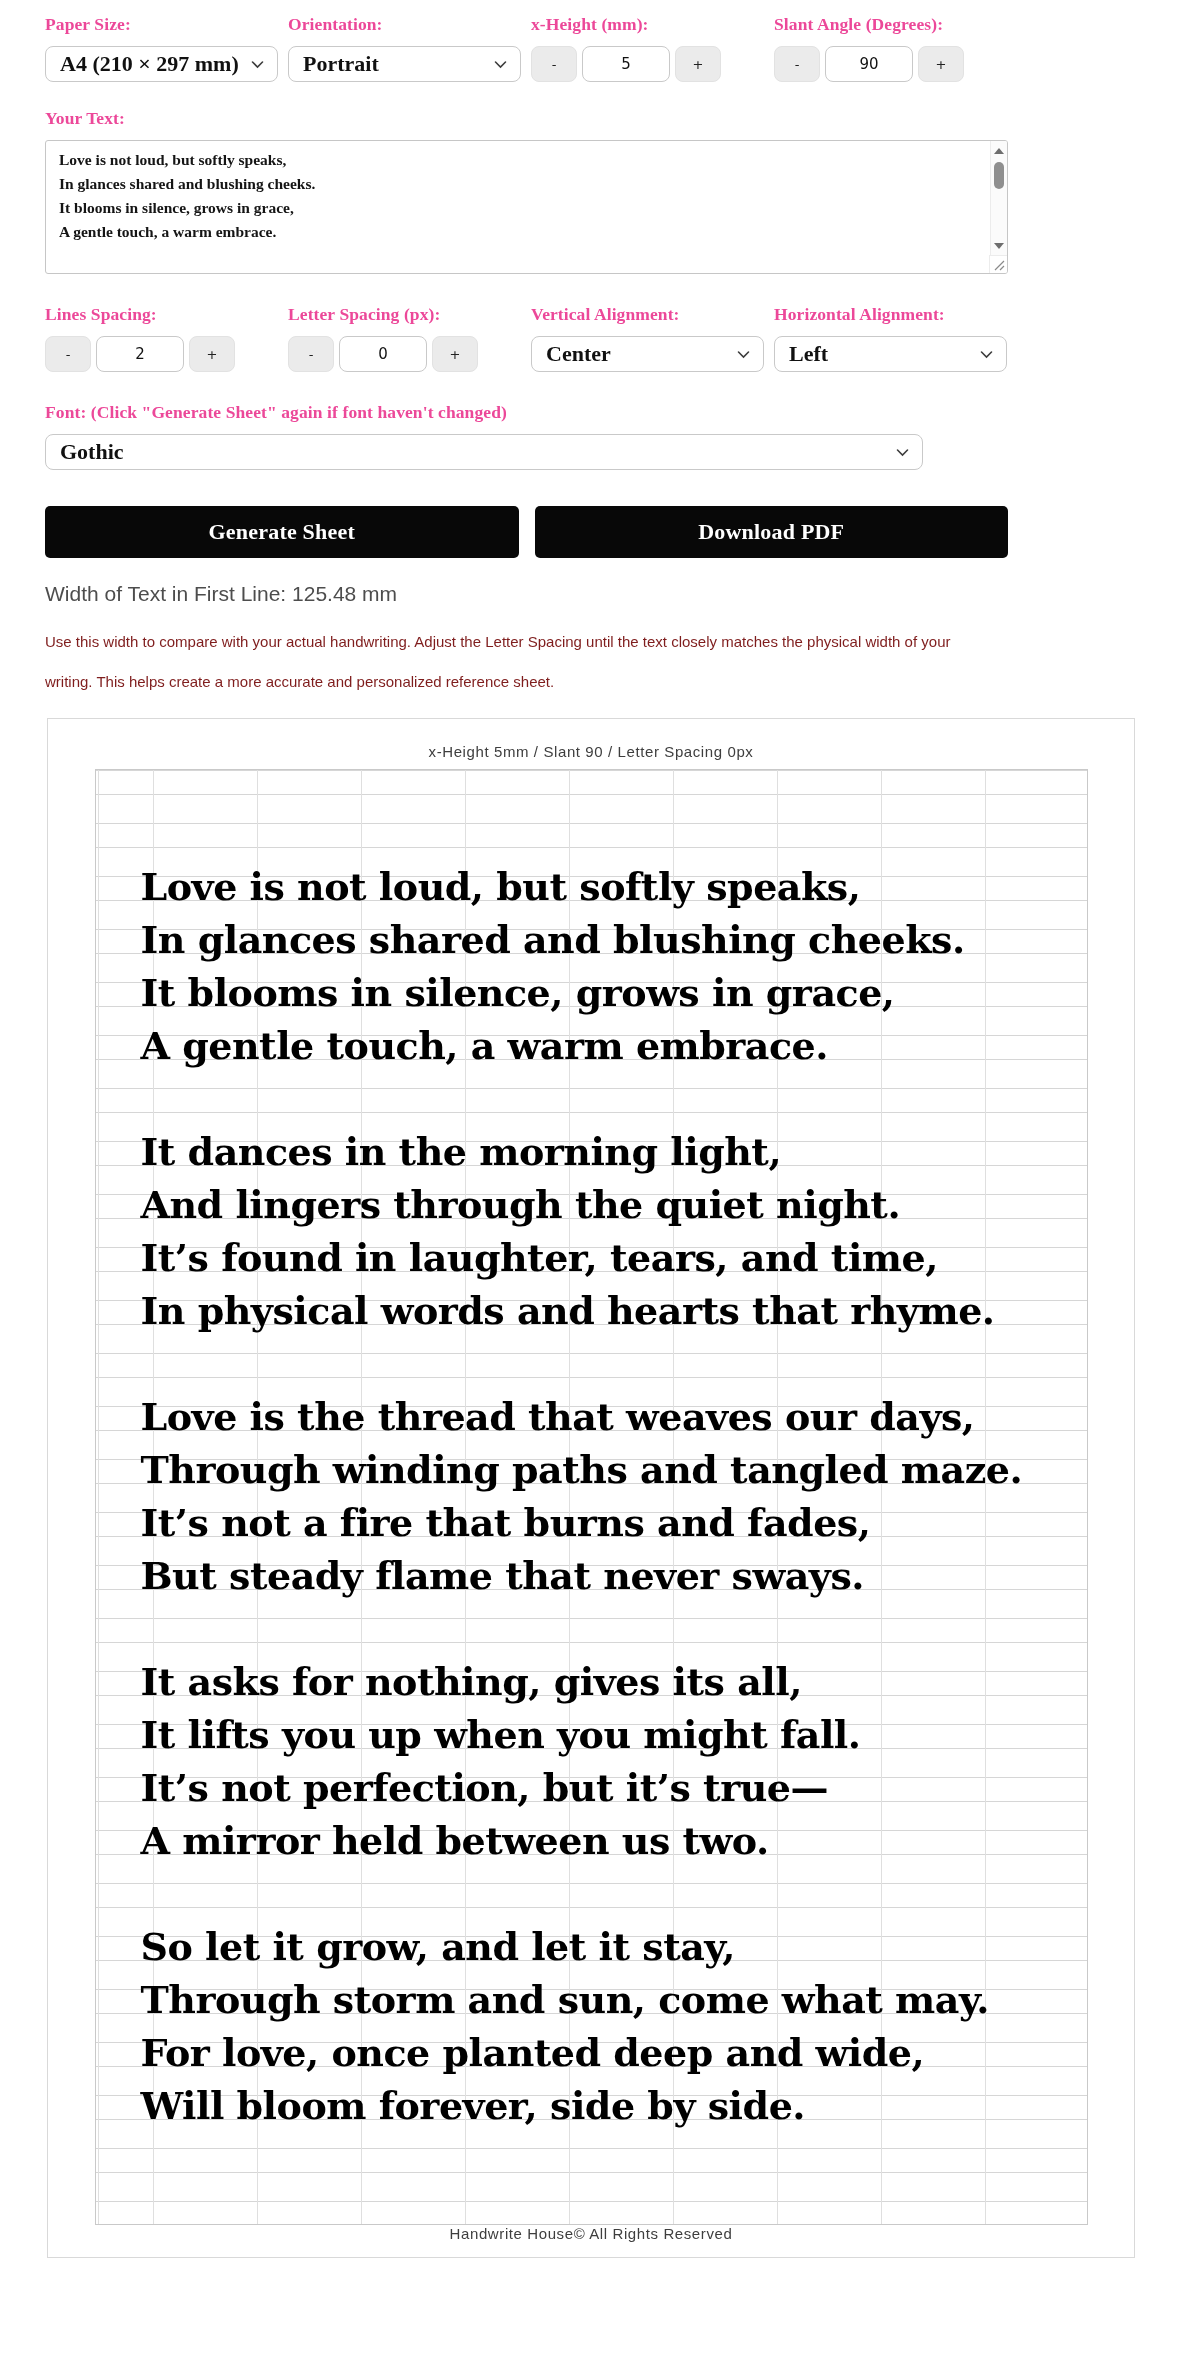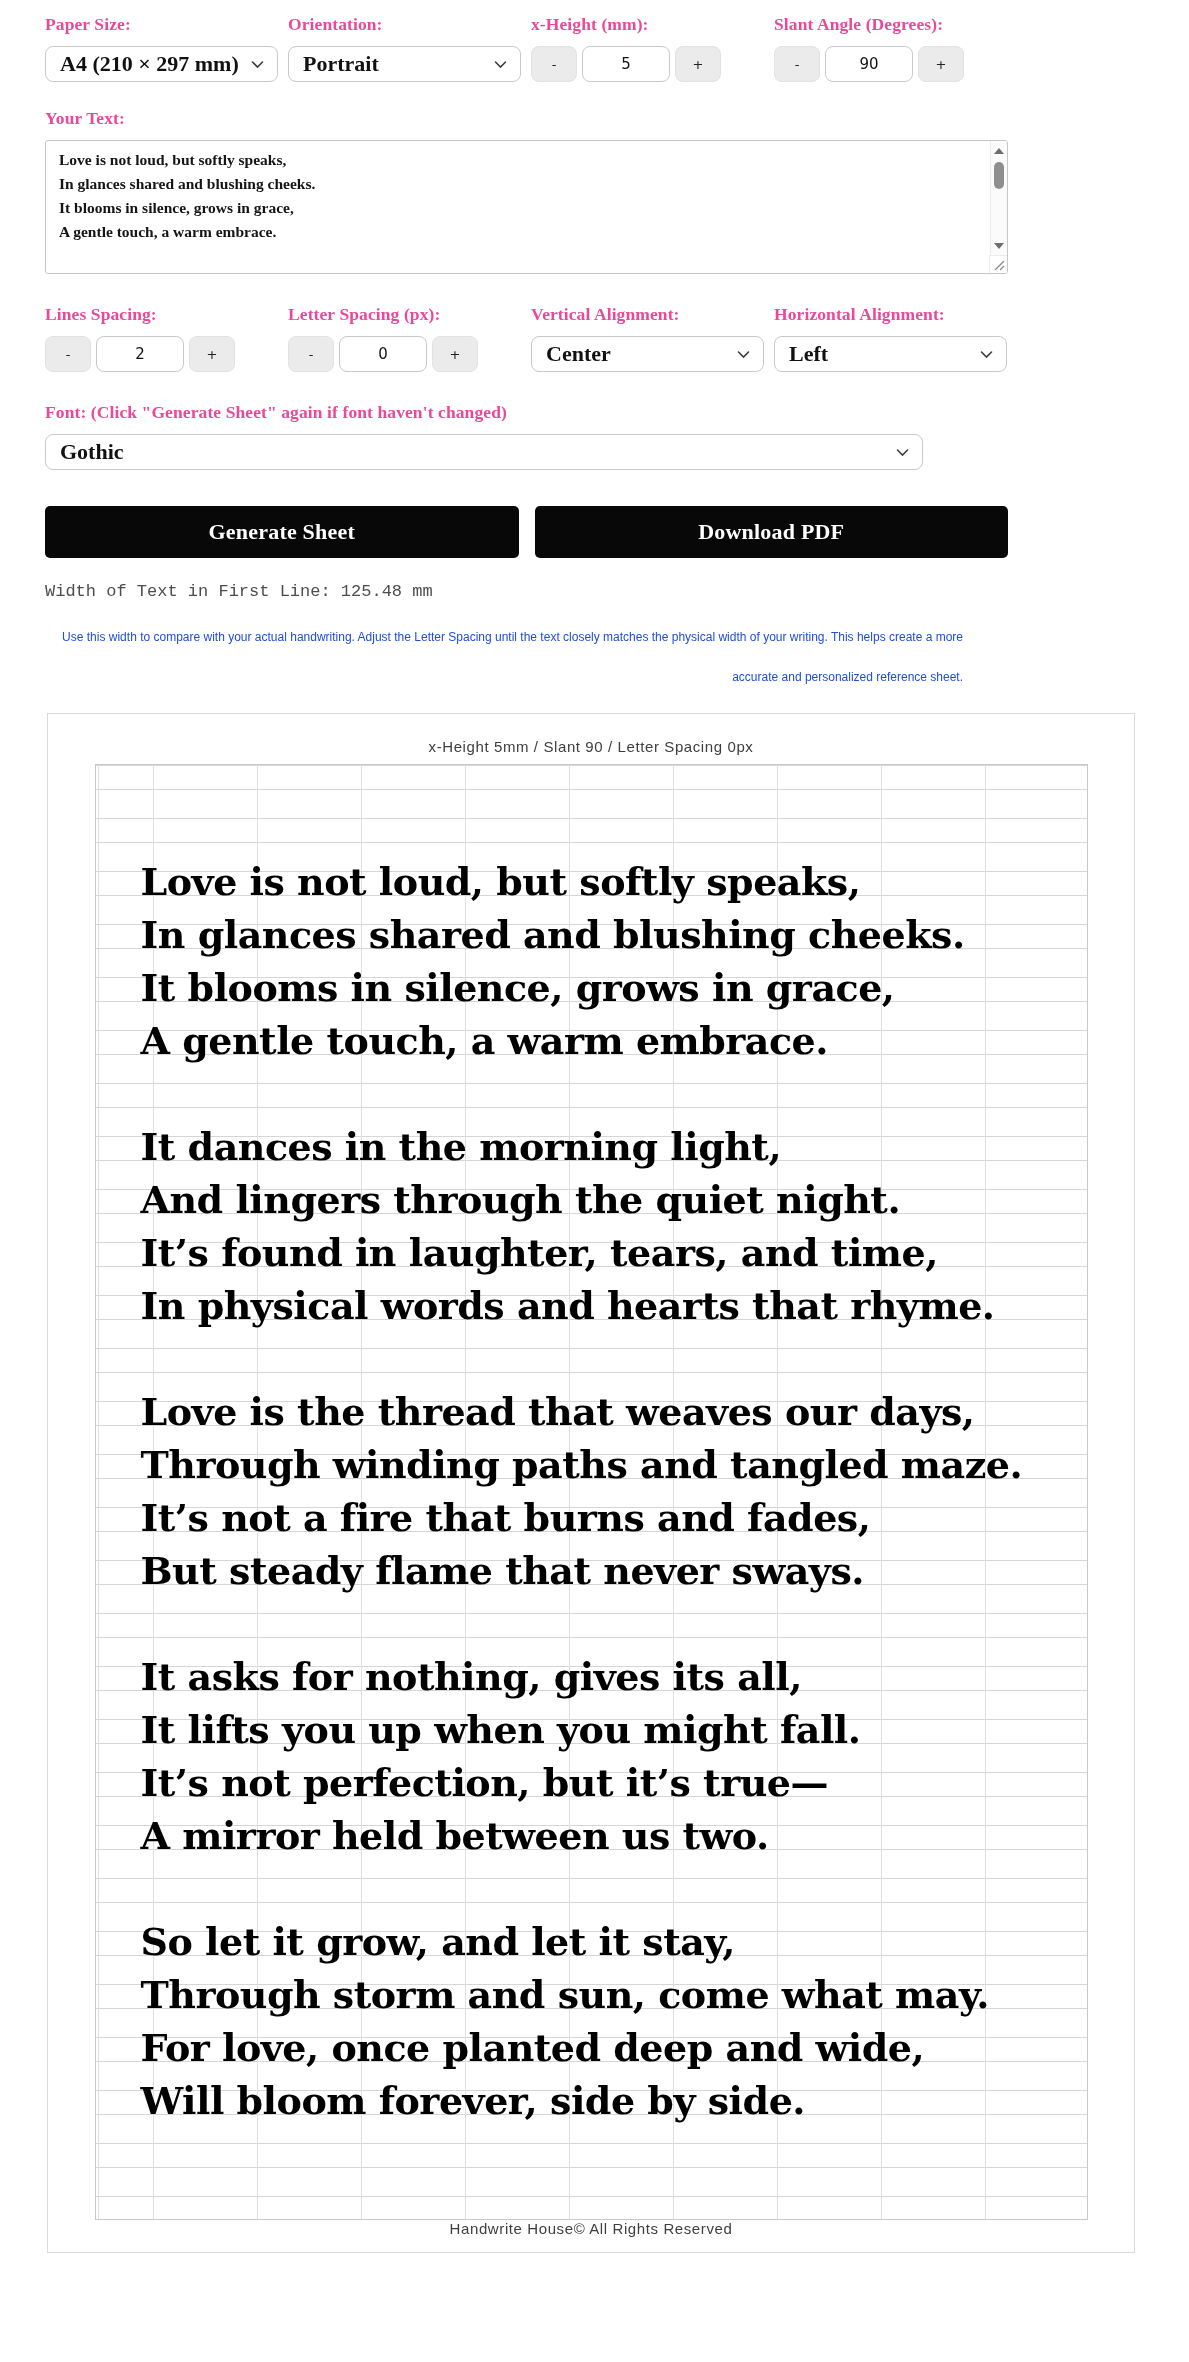--- a/index.html
+++ b/index.html
@@ -73,26 +73,26 @@
   
   .btn-row { display:grid; grid-template-columns:1fr 1fr; gap:16px; width:963px; margin-bottom:24px; }
   .action-btn {
     height:52px; background:#080808; color:#fff; border:none; border-radius:5px;
     font-family:"Liberation Serif", serif; font-weight:bold; font-size:22px;
     letter-spacing:0.2px; cursor:pointer;
   }
 
   
   .width-line {
-    font-family:Liberation Mono, monospace; font-size:17px; color:#4d4d4d;
+    font-family:Liberation Sans, sans-serif; font-size:21px; color:#4d4d4d;
     margin-bottom:16px;
   }
   .description {
-    font-family:"Liberation Sans", sans-serif; font-size:12px; color:#1d4ed8;
-    line-height:40px; max-width:918px; margin-bottom:16px;text-align:right;
+    font-family:"Liberation Sans", sans-serif; font-size:15px; color:#7f1d1d;
+    line-height:40px; max-width:918px; margin-bottom:16px;
   }
 
   
   .panel {
     width:1088px; margin-left:2px; border:1px solid #d9d9d9;
     padding:24px 0 15px 0; background:#fff;
   }
   .panel-caption, .panel-footer {
     text-align:center; font-family:"Liberation Sans", sans-serif;
     font-size:15px; color:#3e3e3e; letter-spacing:0.6px;

